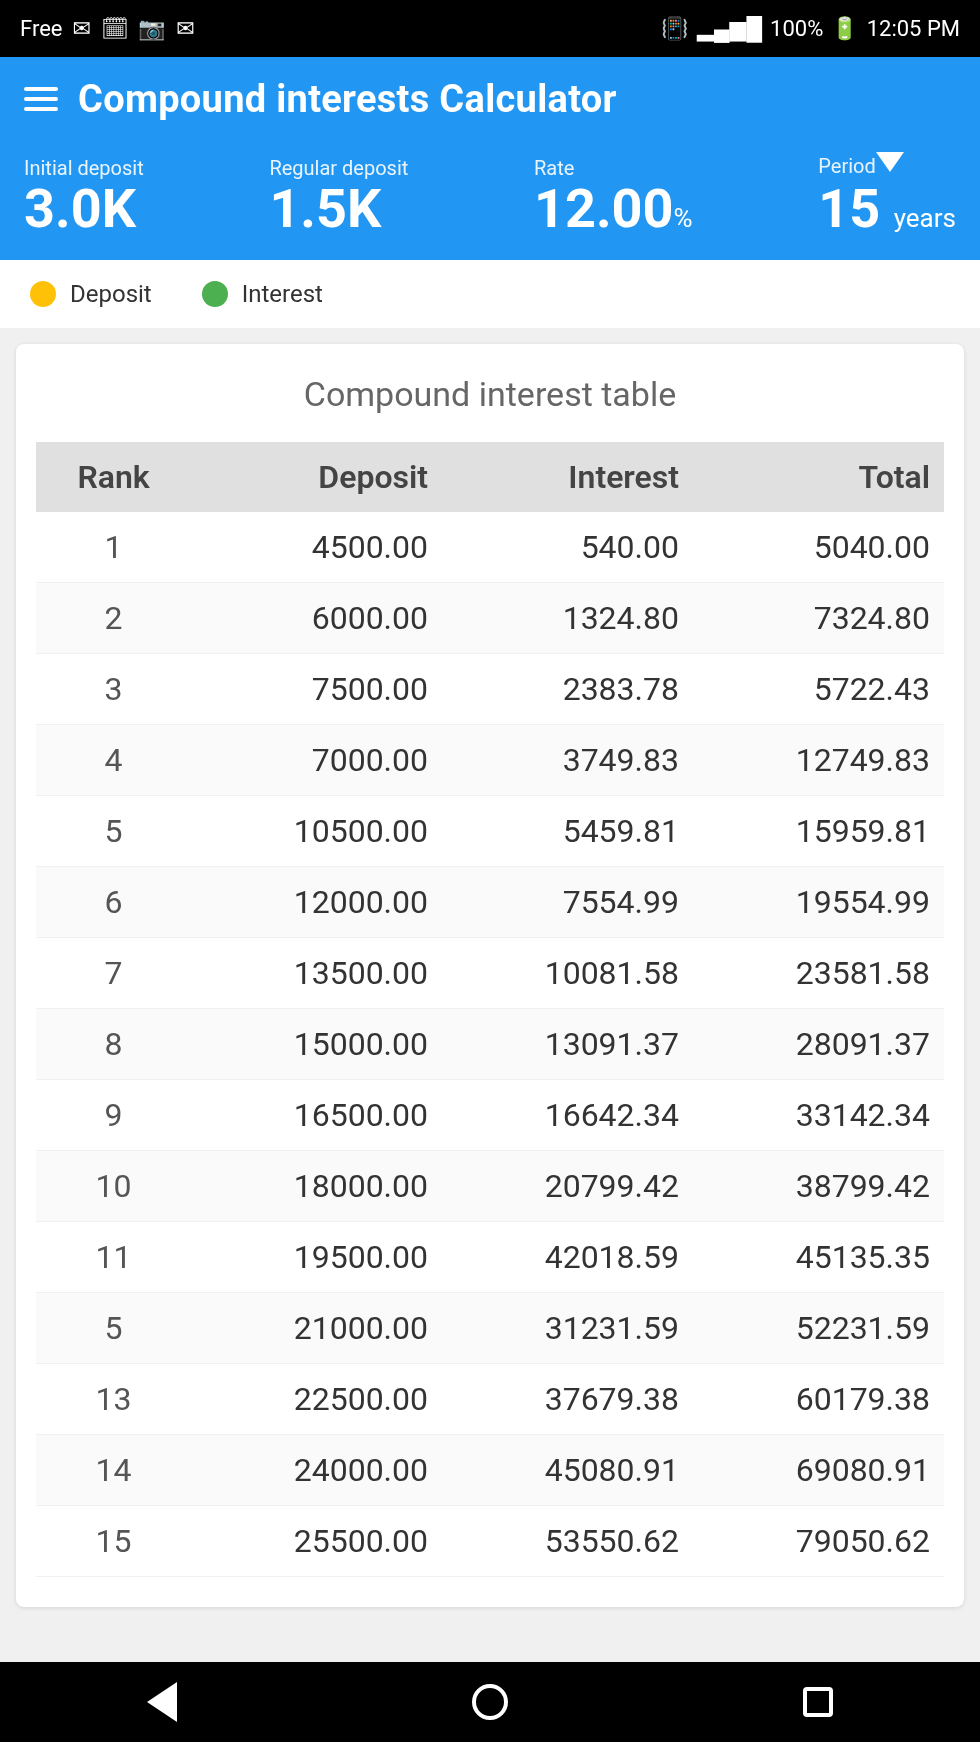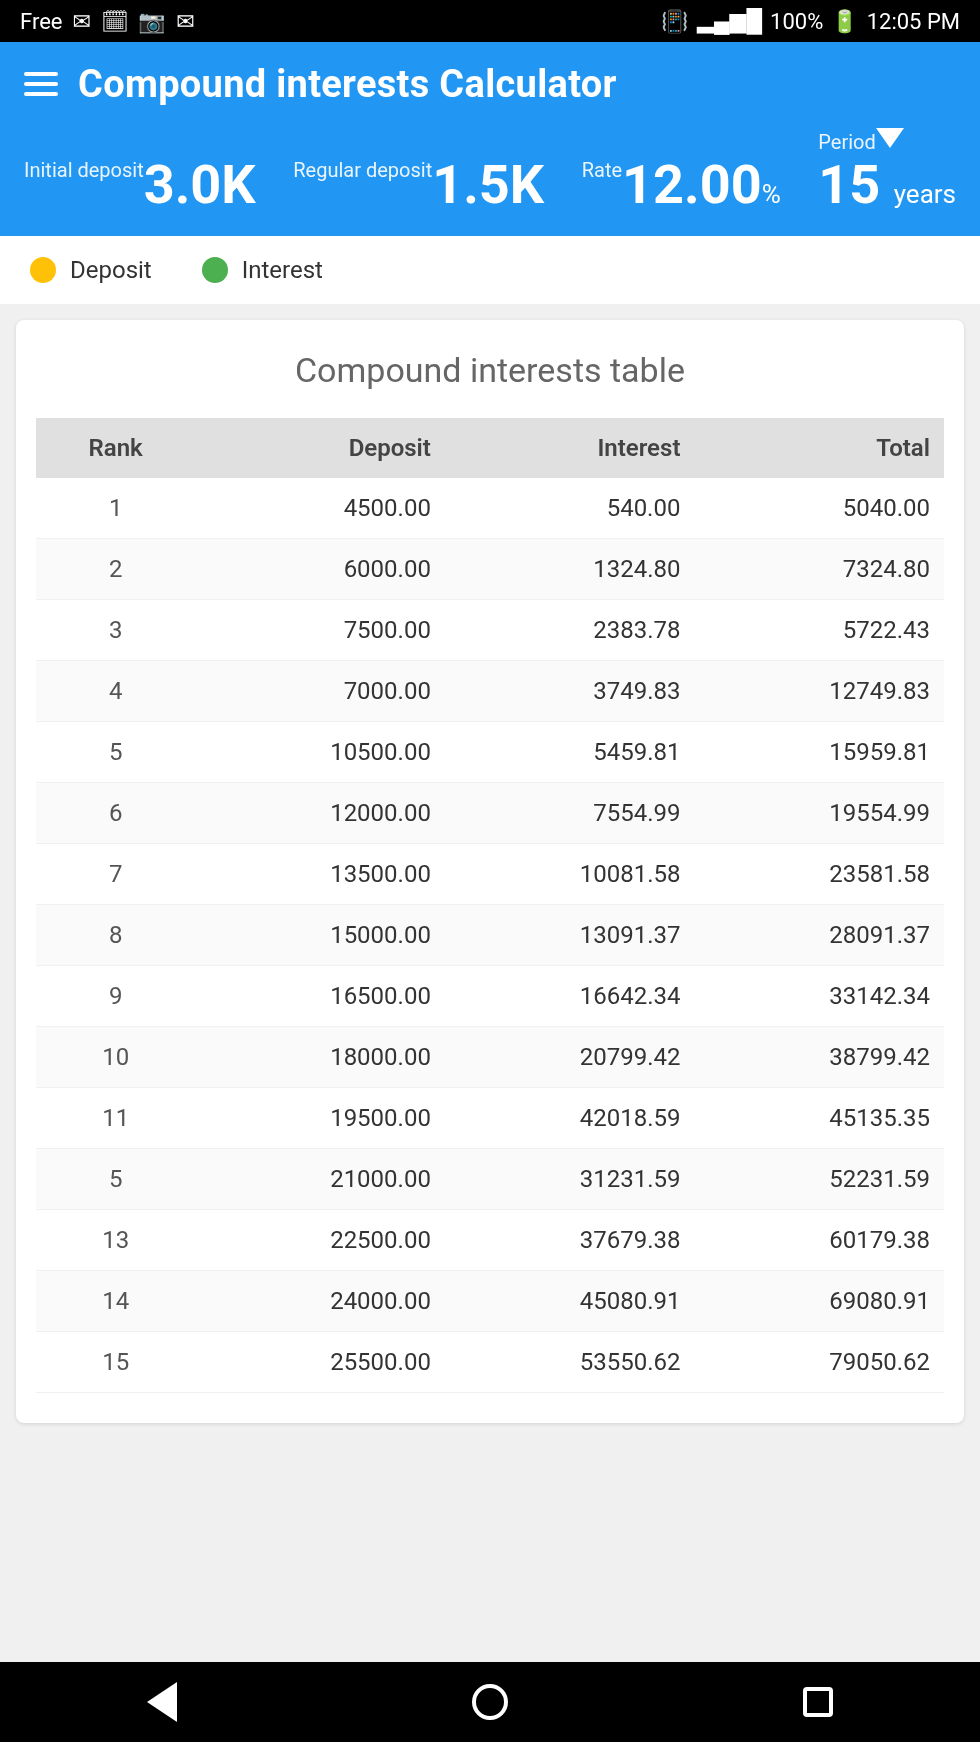--- a/index.html
+++ b/index.html
@@ -14,21 +14,21 @@
       background-color: #f0f0f0;
       font-family: 'Roboto', Arial, sans-serif;
       display: flex;
       flex-direction: column;
     }
 
     
     .status-bar {
       background-color: #000;
       color: #fff;
-      height: 42px;
+      height: 57px;
       display: flex;
       align-items: center;
       justify-content: space-between;
       padding: 0 20px;
       font-size: 22px;
     }
 
     .status-left {
       display: flex;
       align-items: center;
@@ -45,21 +45,21 @@
     .app-bar {
       background-color: #2196F3;
       color: #fff;
       padding: 20px 24px 24px 24px;
     }
 
     .app-bar-title-row {
       display: flex;
       align-items: center;
       gap: 20px;
-      margin-bottom: 22px;
+      margin-bottom: 31px;
     }
 
     .hamburger {
       display: flex;
       flex-direction: column;
       gap: 6px;
       cursor: pointer;
     }
 
     .hamburger span {
@@ -77,21 +77,21 @@
     }
 
     .stats-row {
       display: flex;
       align-items: flex-end;
       justify-content: space-between;
     }
 
     .stat-item {
       display: flex;
-      flex-direction: row;
+      flex-direction: column;
     }
 
     .stat-label {
       font-size: 20px;
       font-weight: 400;
       opacity: 0.9;
       margin-bottom: 2px;
     }
 
     .stat-value {
@@ -172,21 +172,21 @@
       text-align: center;
       font-size: 34px;
       color: #666;
       font-weight: 400;
       margin-bottom: 28px;
     }
 
     table {
       width: 100%;
       border-collapse: collapse;
-      font-size: 24px;
+      font-size: 32px;
     }
 
     thead tr {
       background-color: #e0e0e0;
     }
 
     th {
       padding: 16px 14px;
       text-align: right;
       color: #444;
@@ -311,21 +311,21 @@
     <div class="legend-dot deposit"></div>
     <span class="legend-label">Deposit</span>
   </div>
   <div class="legend-item">
     <div class="legend-dot interest"></div>
     <span class="legend-label">Interest</span>
   </div>
 </div>
 
 <div class="table-section">
-  <div class="table-title">Compound interests table</div>
+  <div class="table-title">Compound interest table</div>
   <table>
     <thead>
       <tr>
         <th>Rank</th>
         <th>Deposit</th>
         <th>Interest</th>
         <th>Total</th>
       </tr>
     </thead>
     <tbody id="table-body">

